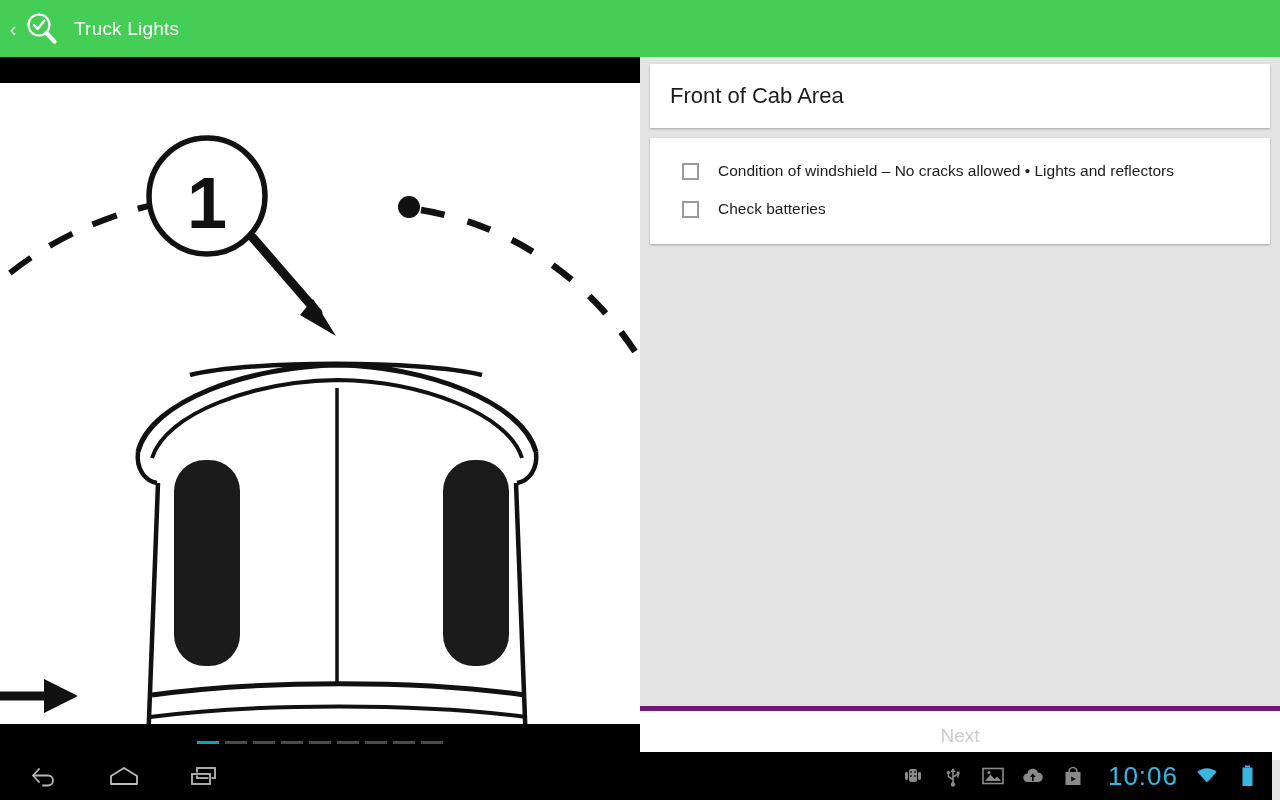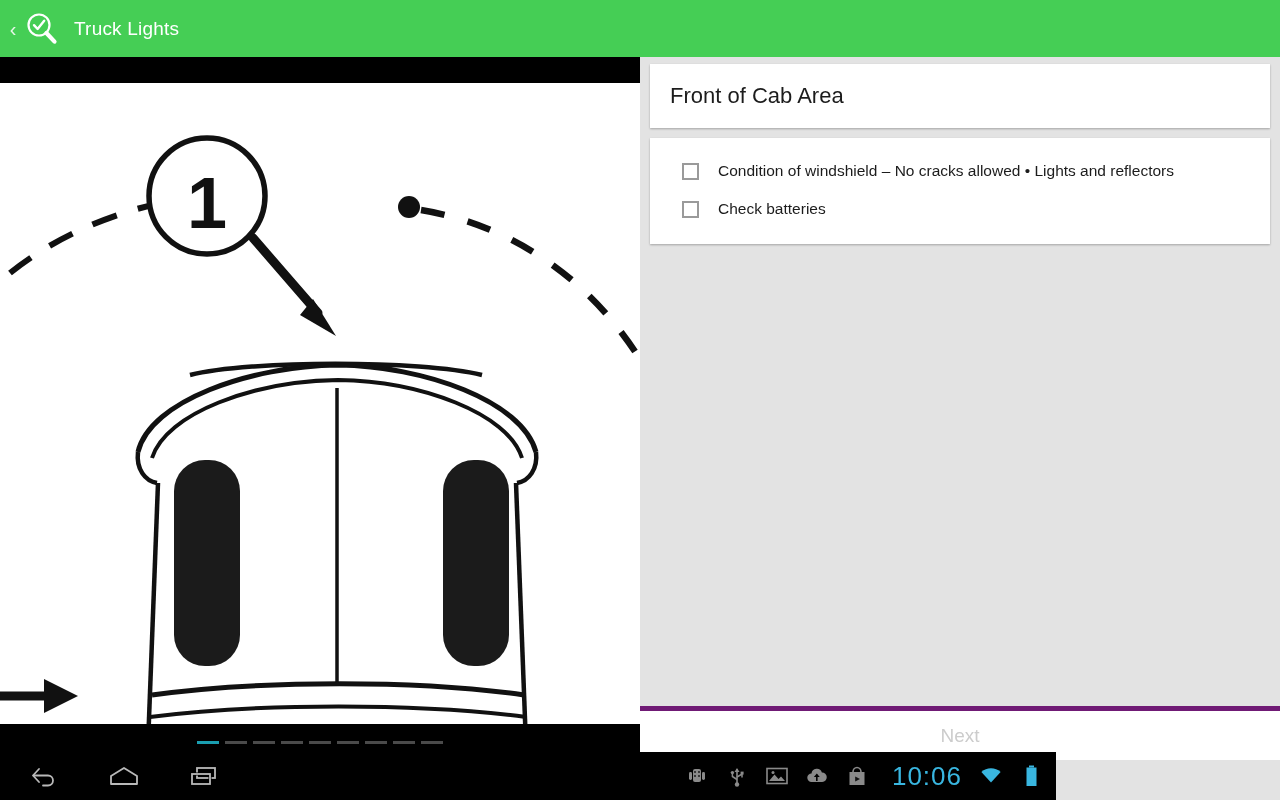--- a/index.html
+++ b/index.html
@@ -68,21 +68,21 @@
   
   #next-bar {
     position: absolute; left: 640px; top: 698px; width: 640px; height: 54px;
     background: #fff; border-top: 5px solid #701a75;
     display: flex; align-items: center; justify-content: center; margin-top: 8px;
   }
   #next-button { font-size: 19px; color: #cccccc; }
 
   
   #navbar {
-    position: absolute; left: 0; top: 752px; width: 1056px; height: 48px;
+    position: absolute; left: 0; top: 752px; width: 1272px; height: 48px;
     background: #000; display: flex; align-items: center;
   }
   #nav-left { display: flex; align-items: center; gap: 40px; margin-left: 24px; }
   .nav-btn { width: 40px; height: 32px; display: flex; align-items: center; justify-content: center; }
   #nav-spacer { flex: 1; }
   #nav-status { display: flex; align-items: center; gap: 18px; margin-right: 14px; }
   .status-icon { width: 22px; height: 22px; display: flex; align-items: center; justify-content: center; }
   #clock { color: #39b6e0; font-size: 26px; letter-spacing: 1px; margin-left: 6px; }
 </style>
 </head>

